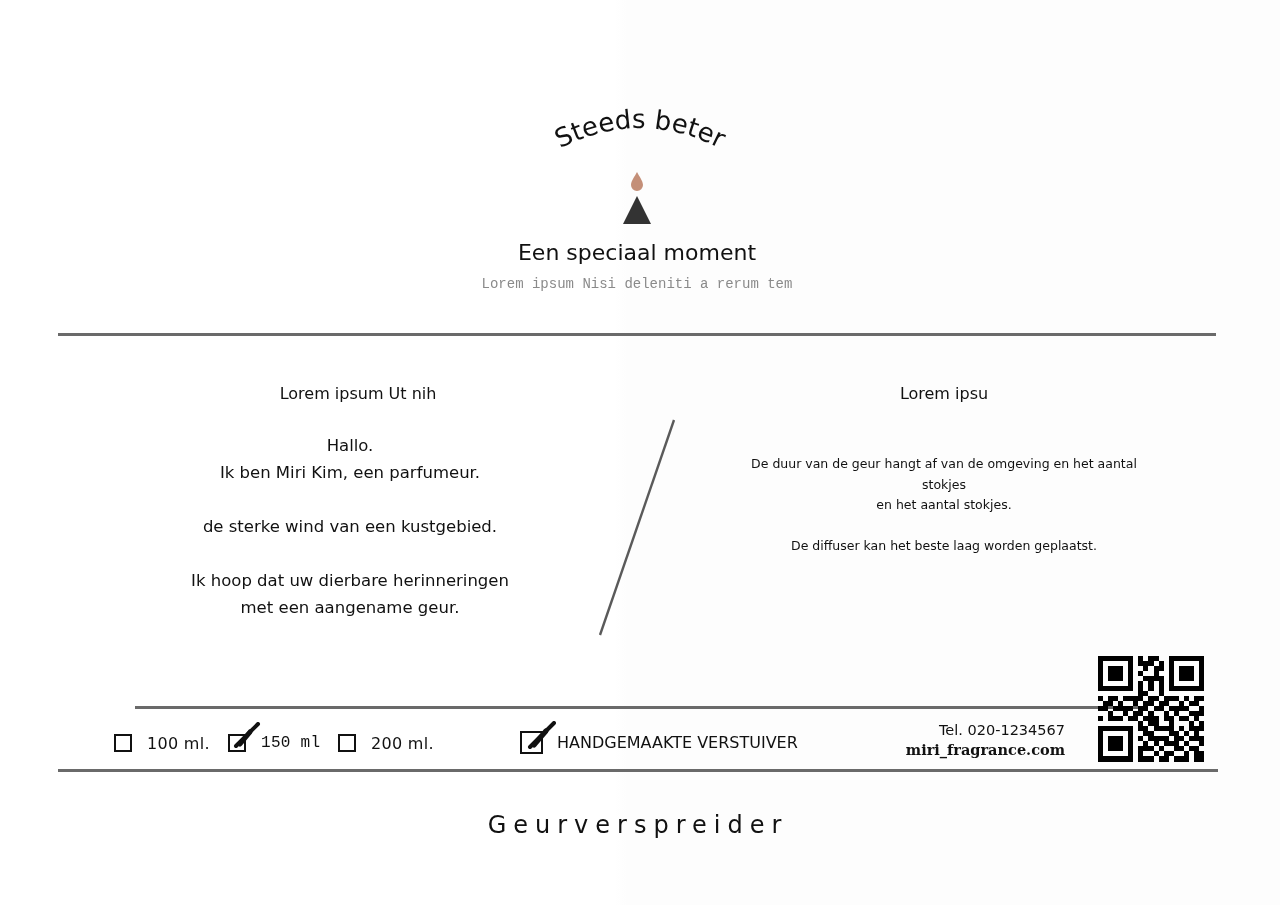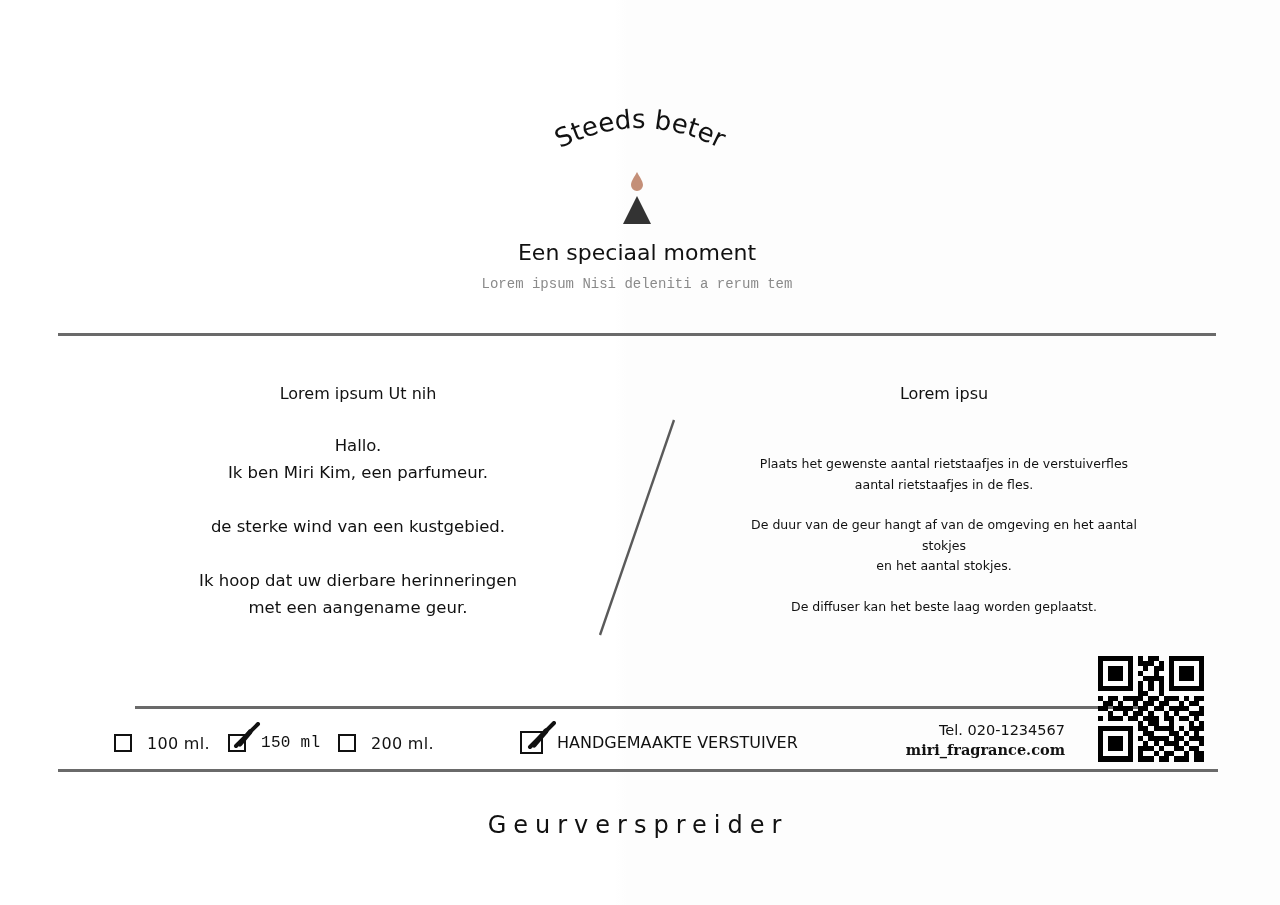--- a/index.html
+++ b/index.html
@@ -11,21 +11,21 @@
   .abs { position:absolute; }
   .arc-title { left:520px; top:92px; width:240px; height:80px; }
   .arc-title text { font-family:"DejaVu Sans", sans-serif; font-size:26px; fill:#111; }
   .drop { left:630px; top:172px; width:14px; height:20px; }
   .tri { left:623px; top:196px; width:0; height:0;
     border-left:14.5px solid transparent; border-right:14.5px solid transparent; border-bottom:28px solid #333; }
   .headline { left:0; width:1274px; top:240px; text-align:center; font-size:22px; color:#111; }
   .subline { left:0; width:1274px; top:276px; text-align:center; font-size:14px; color:#8a8a8a;font-family:Liberation Mono, monospace; }
   .hline { height:3px; background:#6a6a6a; }
   .col-title { font-size:16px; color:#111; text-align:center; }
-  .left-body { left:178px; width:360px; top:432px; text-align:center; font-size:16.5px; line-height:27px; color:#111; }
+  .left-body { left:170px; width:360px; top:432px; text-align:center; font-size:16.5px; line-height:27px; color:#111; }
   .right-body { left:730px; width:428px; top:454px; text-align:center; font-size:12.5px; line-height:20.5px; color:#111; }
   .para { margin:0; }
   .para + .para { margin-top:20px; }
   .left-body .para + .para { margin-top:27px; }
   .slash { left:595px; top:418px; width:85px; height:220px; }
   .opt { top:731px; height:24px; display:flex; align-items:center; }
   .cb { width:18px; height:18px; border:2px solid #111; box-sizing:border-box; background:#fff; position:relative; display:inline-block; }
   .cb .tick { position:absolute; left:2px; top:-14px; width:30px; height:30px; }
   .opt-label { font-size:16px; margin-left:15px; color:#111; letter-spacing:0.3px; }
   .contact { left:860px; width:205px; top:721px; text-align:right; }
@@ -69,24 +69,20 @@
     <span>met een aangename geur.</span>
   </p>
 </div>
 
 <svg class="abs slash" viewBox="0 0 85 220">
   <line x1="79" y1="2" x2="5" y2="217" stroke="#5a5a5a" stroke-width="2.4"></line>
 </svg>
 
 <div class="abs col-title" style="left:730px; width:428px; top:384px;">Lorem ipsu</div>
 <div class="abs right-body">
-  <p class="para">
-    <span>Plaats het gewenste aantal rietstaafjes in de verstuiverfles</span><br>
-    <span>aantal rietstaafjes in de fles.</span>
-  </p>
   <p class="para">
     <span>De duur van de geur hangt af van de omgeving en het aantal stokjes</span><br>
     <span>en het aantal stokjes.</span>
   </p>
   <p class="para">
     <span>De diffuser kan het beste laag worden geplaatst.</span>
   </p>
 </div>
 
 <div class="abs hline" style="left:135px; top:706px; width:1005px;"></div>

